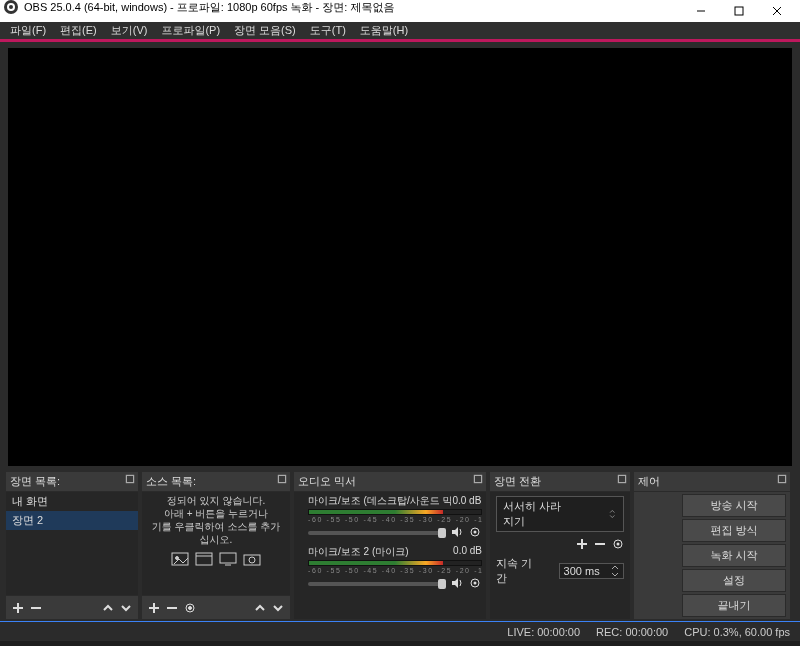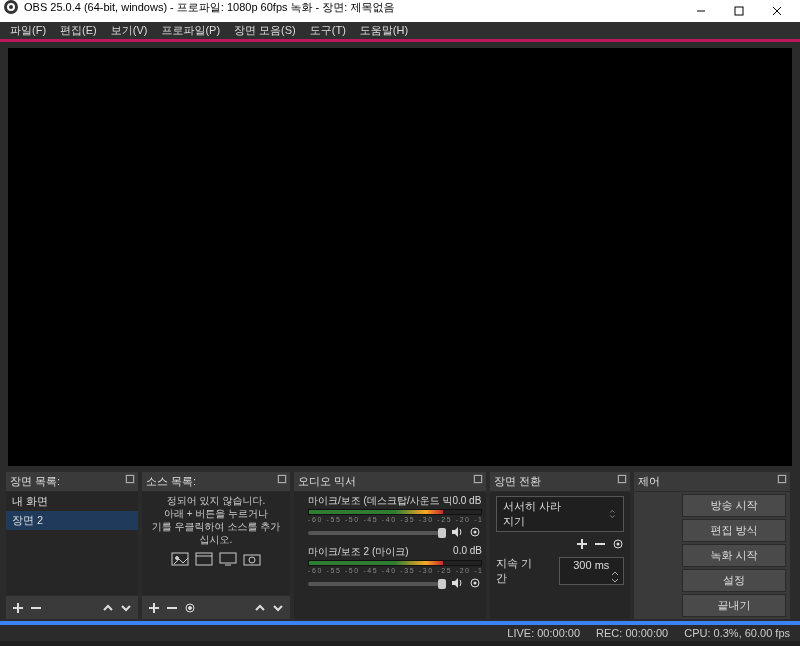--- a/index.html
+++ b/index.html
@@ -50,28 +50,28 @@
 .mix-slider .knob { position:absolute; right:0; top:-3px; width:8px;height:10px;background:#ccc;border-radius:2px; }
 .mix-controls svg { width:14px;height:14px; }
 
 
 .d-trans { width: 140px; }
 .t-select { display:flex; align-items:center; background:#1f1f1f; border:1px solid #555; margin:4px 6px; padding:2px 6px; font-size:11px;gap:37px; }
 .t-select svg { width:10px;height:10px; margin-left:auto; }
 .t-row { display:flex; align-items:center; justify-content:flex-end; gap:6px; padding:2px 6px; }
 .t-row svg { width:12px;height:12px; }
 .t-dur { display:flex; align-items:center; gap:16px; padding:2px 6px; font-size:11px; }
-.t-dur .spin { display:flex; align-items:center; background:#1f1f1f; border:1px solid #555; padding:1px 4px; width:66px;flex-direction:column; }
+.t-dur .spin { display:flex; align-items:flex-start; background:#1f1f1f; border:1px solid #555; padding:1px 4px; width:66px; }
 .t-dur .spin svg { width:8px;height:12px; margin-left:auto; }
 
 
 .d-controls { width: 156px; }
 .ctl-btn { background:#4a4a4a; border:1px solid #2a2a2a; margin:2px 4px; padding:3px 0; text-align:center; font-size:11px; }
 
-.statusbar { height: 20px; background: #2b2b2b; border-top:4px solid #3b82f6; display:flex; align-items:center; justify-content:flex-end; gap:16px; padding:0 10px; font-size:11px; color:#ccc; }
+.statusbar { height: 20px; background: #2b2b2b; border-top:1px solid #3b82f6; display:flex; align-items:center; justify-content:flex-end; gap:16px; padding:0 10px; font-size:11px; color:#ccc; }
 </style>
 </head>
 <body>
 
 <div class="titlebar">
   <span class="ticon">
     <svg viewBox="0 0 10 10">
         <circle cx="5" cy="5" r="4" fill="#fff"></circle>
         <circle cx="5" cy="5" r="2" fill="#333"></circle>
       </svg>

